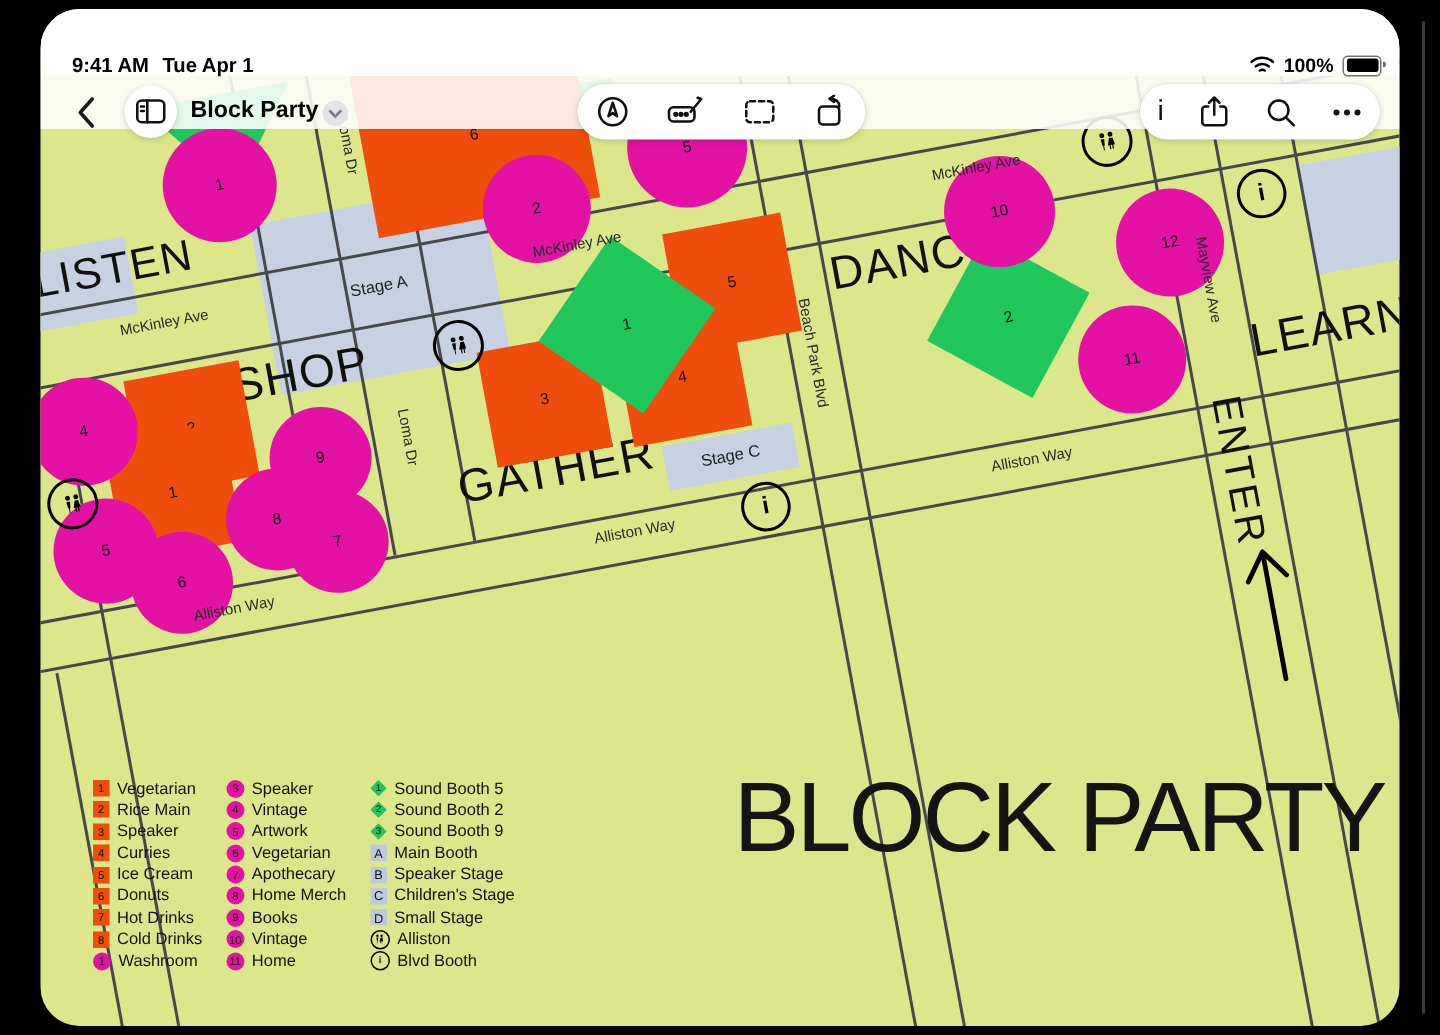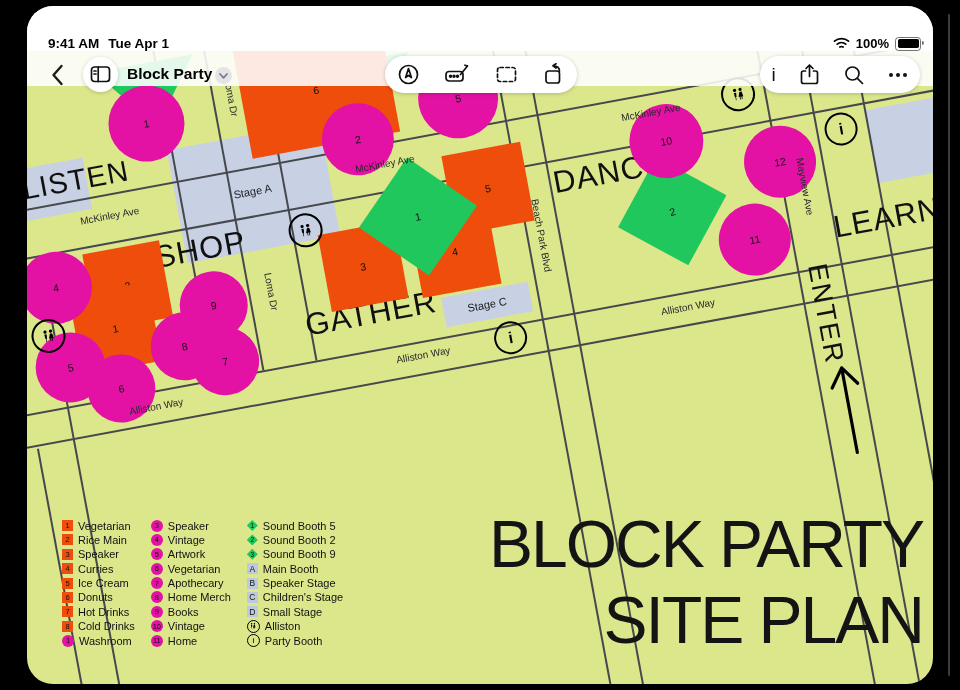--- a/index.html
+++ b/index.html
@@ -172,21 +172,20 @@
     <div class="info" style="left:1074px;top:310px;">i</div>
 
     <div class="alabel v" style="left:1025px;top:489px;font-size:27px;">ENTER</div>
     <svg class="abs" style="left:1008px;top:533px;" width="46" height="102" viewBox="0 0 46 102" fill="none" stroke="#000" stroke-width="3.2" stroke-linecap="round">
       <path d="M23 98 L23 12 M23 12 L10 30 M23 12 L36 30"></path>
     </svg>
   </div>
 
   <div id="bigtitle">
     <div>BLOCK PARTY</div>
-    <div>SITE PLAN</div>
   </div>
 
   <div id="legend">
     <div class="lcol">
       <div class="lrow">
           <span class="lm sq">1</span>
           <span class="ll">Vegetarian</span>
         </div>
       <div class="lrow">
           <span class="lm sq">2</span>
@@ -294,21 +293,21 @@
               <circle cx="6.5" cy="4.6" r="2"></circle>
               <path d="M5 7.6h3l-.5 5.5h-.6V17h-.8v-3.9h-.6z"></path>
               <circle cx="13.5" cy="4.6" r="2"></circle>
               <path d="M12 7.6h3l1 6h-1.4V17h-1v-3.4h-1.2V17h-1v-3.4H10z"></path>
             </svg>
           </span>
           <span class="ll">Alliston</span>
         </div>
       <div class="lrow">
           <span class="lm rg">i</span>
-          <span class="ll">Party Booth</span>
+          <span class="ll">Blvd Booth</span>
         </div>
     </div>
   </div>
 
   <div id="topbar"></div>
 
   <div id="statusL">
     <span>9:41 AM</span><span>Tue Apr 1</span>
   </div>
   <div id="statusR">

